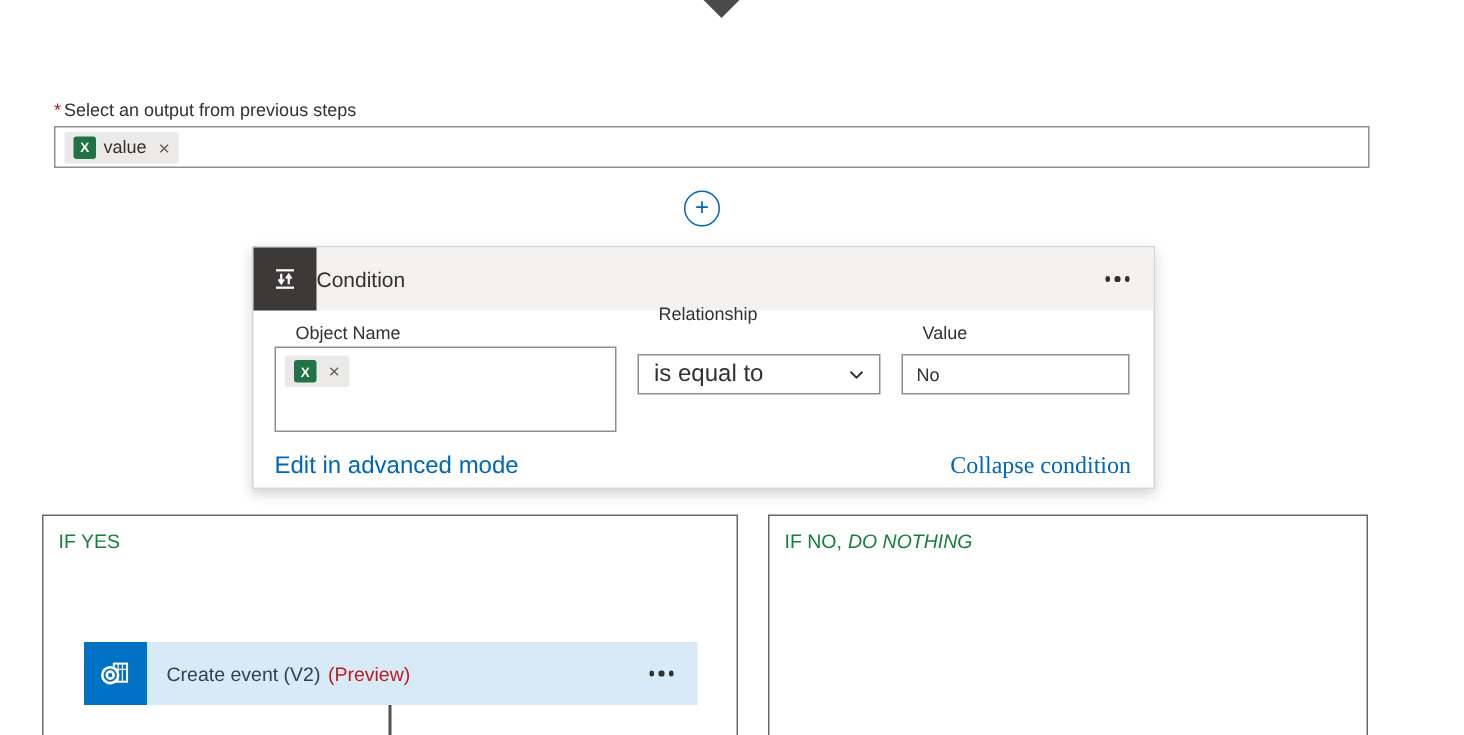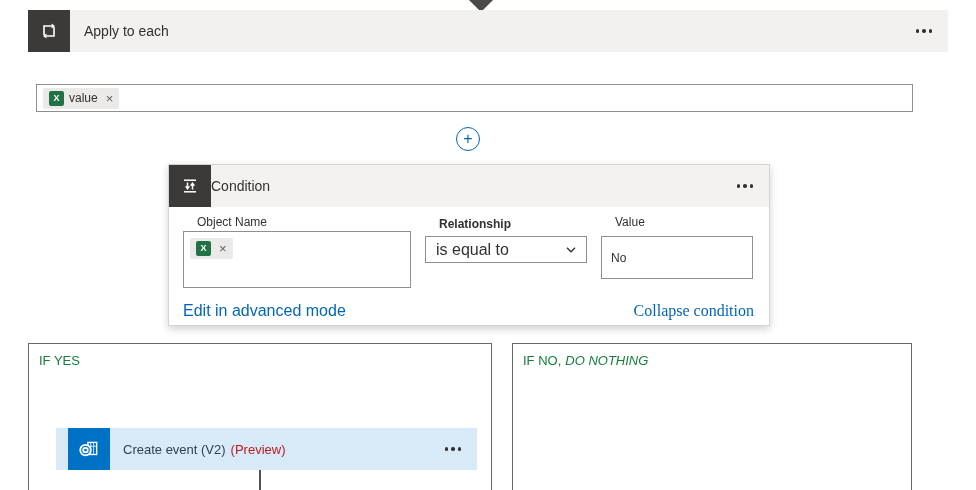--- a/index.html
+++ b/index.html
@@ -44,73 +44,57 @@
     border:1px solid #0067b8;background:#fff;color:#0067b8;font-size:16px;line-height:1;
     display:flex;align-items:center;justify-content:center;cursor:pointer;padding:0;}
 
   
   .condition-card{position:absolute;left:168px;top:164px;width:602px;height:162px;background:#fff;
     border:1px solid #d6d4d2;box-shadow:0 3px 8px rgba(0,0,0,.18);box-sizing:border-box;}
   .cond-header{height:42px;background:#f3f2f1;display:flex;align-items:center;cursor:pointer;}
   .cond-title{font-size:14px;}
   .col-label{position:absolute;font-size:12px;color:#323130;}
   .lbl-object{left:28px;top:50px;}
-  .lbl-rel{left:270px;top:52px;font-weight:bold;}
+  .lbl-rel{left:270px;top:37px;}
   .lbl-value{left:446px;top:50px;}
   .obj-field{position:absolute;left:14px;top:66px;width:228px;height:57px;border:1px solid #8f8f8f;
     box-sizing:border-box;padding:5px 6px;cursor:text;background:#fff;}
   .rel-select{position:absolute;left:256px;top:71px;width:162px;height:27px;border:1px solid #8f8f8f;
     box-sizing:border-box;display:flex;align-items:center;justify-content:space-between;
     padding:0 10px;font-size:16px;background:#fff;cursor:pointer;}
-  .val-field{position:absolute;left:432px;top:71px;width:152px;height:43px;border:1px solid #8f8f8f;
+  .val-field{position:absolute;left:432px;top:71px;width:152px;height:27px;border:1px solid #8f8f8f;
     box-sizing:border-box;display:flex;align-items:center;padding:4px 9px;font-size:12px;background:#fff;cursor:text;}
   .cond-link{position:absolute;top:137px;font-size:16px;color:#0067b8;text-decoration:none;cursor:pointer;}
   .link-left{left:14px;}
   .link-right{right:15px;font-family:Liberation Serif, serif;}
 
   
   .branch{position:absolute;border:1px solid #6b6966;box-sizing:border-box;background:#fff;}
   .branch-yes{left:28px;top:343px;width:464px;height:200px;}
   .branch-no{left:512px;top:343px;width:400px;height:200px;}
   .branch-label{position:absolute;left:10px;top:9px;font-size:13px;color:#15803d;}
   .branch-label em{font-style:italic;margin-left:4px;}
 
   .action-card{position:absolute;left:27px;top:84px;width:409px;height:42px;background:#d8e9f8;
-    display:flex;align-items:center;cursor:pointer;padding-left:12px;}
+    display:flex;align-items:center;cursor:pointer;}
   .action-title{margin-left:13px;font-size:13px;color:#32414e;}
   .preview{margin-left:5px;font-size:13px;color:#b91c1c;}
   .connector{position:absolute;left:230px;top:126px;width:2px;height:80px;background:#53504e;}
 </style>
 </head>
 <body>
 
 <div class="stage">
 
   <div class="top-arrow"></div>
 
-  <div class="scope-header">
-    <div class="icon-tile tile-dark">
-      <svg width="20" height="20" viewBox="0 0 20 20" aria-hidden="true">
-        <path d="M5 14 V5 H12.5" fill="none" stroke="#fff" stroke-width="1.6"></path>
-        <polygon points="12.5,2.5 12.5,7.5 16,5" fill="#fff"></polygon>
-        <path d="M15 6 V15 H7.5" fill="none" stroke="#fff" stroke-width="1.6"></path>
-        <polygon points="7.5,12.5 7.5,17.5 4,15" fill="#fff"></polygon>
-      </svg>
-    </div>
-    <span class="scope-title">Apply to each</span>
-    <span class="flex"></span>
-    <button class="menu-btn">
-      <span class="dots">
-          <i></i>
-          <i></i>
-          <i></i>
-        </span>
-    </button>
+
+  <div class="field-label">
+    <span class="req">*</span><span>Select an output from previous steps</span>
   </div>
-
 
   <div class="token-input">
     <span class="token">
       <span class="xl-icon">
           <span>X</span>
         </span>
       <span class="token-text">value</span>
       <span class="token-x">×</span>
     </span>
   </div>

